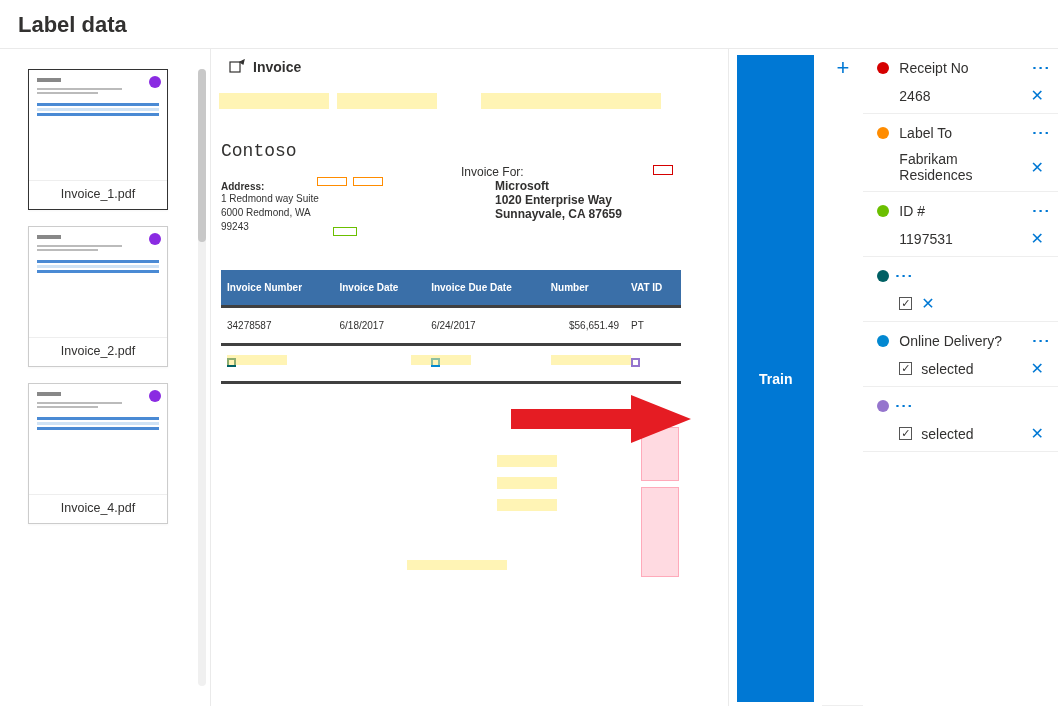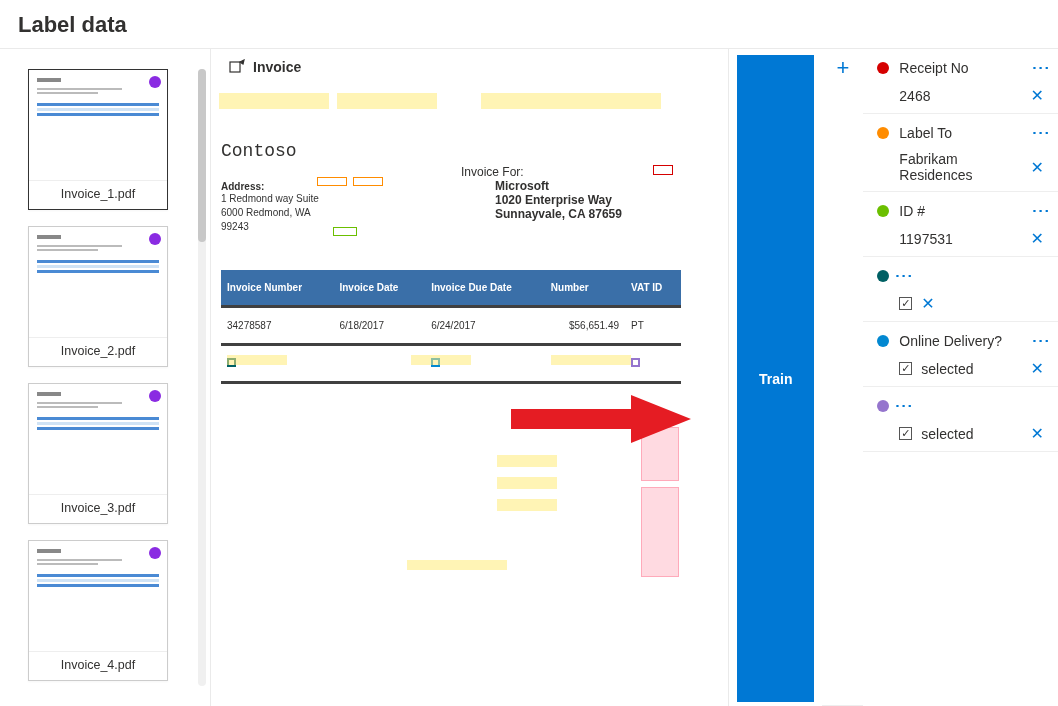--- a/index.html
+++ b/index.html
@@ -89,33 +89,20 @@
       <div class="dot"></div>
       <div class="mini-head"></div>
       <div class="mini-text"></div>
               <div class="mini-text" style="width:50%"></div>
       <div style="height:6px"></div>
       <div class="mini-line"></div>
               <div class="mini-line" style="background:#d0e3f5"></div>
               <div class="mini-line"></div>
     </div>
     <div class="fname">Invoice_2.pdf</div>
-          </div>
-          <div class="thumb">
-    <div class="preview">
-      <div class="dot"></div>
-      <div class="mini-head"></div>
-      <div class="mini-text"></div>
-              <div class="mini-text" style="width:50%"></div>
-      <div style="height:6px"></div>
-      <div class="mini-line"></div>
-              <div class="mini-line" style="background:#d0e3f5"></div>
-              <div class="mini-line"></div>
-    </div>
-    <div class="fname">Invoice_3.pdf</div>
           </div>
           <div class="thumb">
     <div class="preview">
       <div class="dot"></div>
       <div class="mini-head"></div>
       <div class="mini-text"></div>
               <div class="mini-text" style="width:50%"></div>
       <div style="height:6px"></div>
       <div class="mini-line"></div>
               <div class="mini-line" style="background:#d0e3f5"></div>

